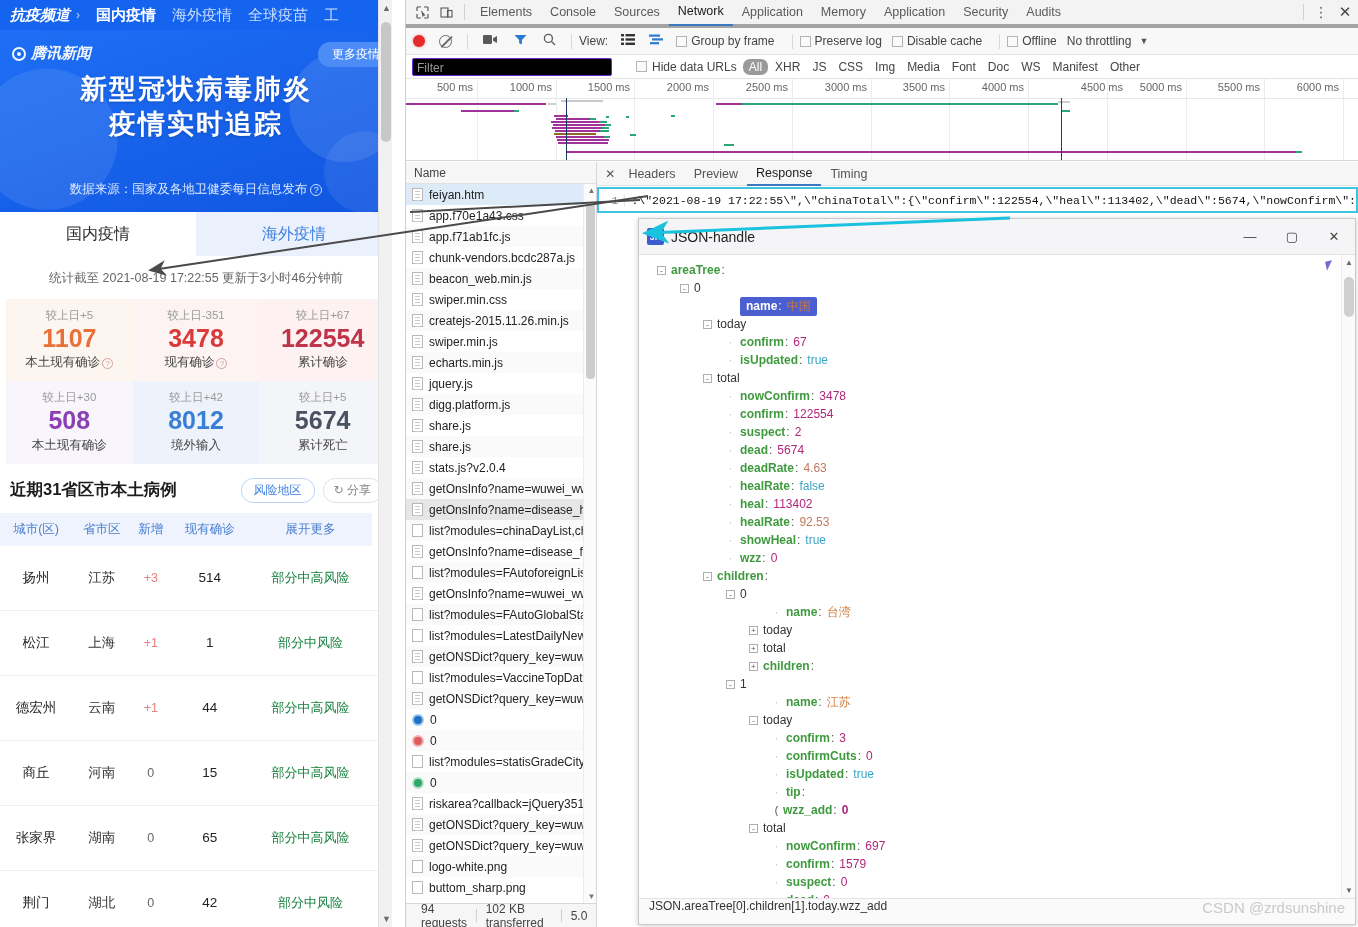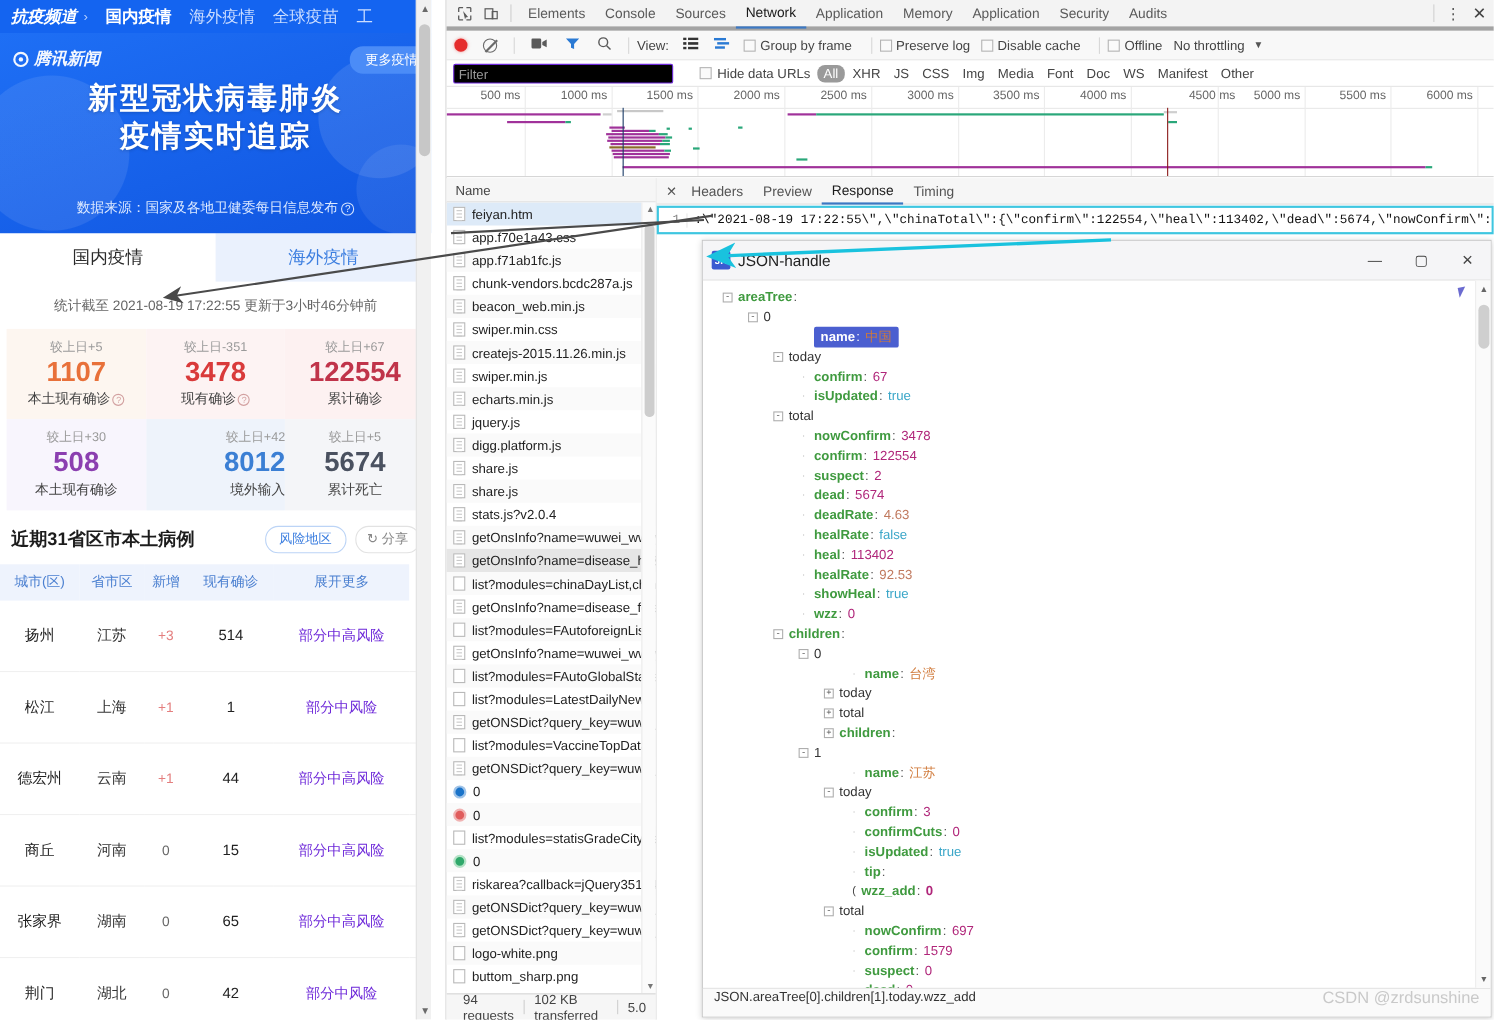--- a/index.html
+++ b/index.html
@@ -111,21 +111,21 @@
     padding: 8px 0; text-align: center;
   }
   table.cases td {
     padding: 23px 0; text-align: center; font-size: 13.5px; color: #222;
     border-bottom: 1px solid #f0f0f0;
   }
   table.cases td.city { color:#222; }
   table.cases td.prov { color:#333; }
   table.cases td.add { color:#e47f7f; font-size: 12.5px; }
   table.cases td.add.zero { color:#666; }
-  table.cases td.risk { color:#6d28d9; font-size: 13px; }
+  table.cases td.risk { color:#15803d; font-size: 13px; }
   table.cases td.arrow { color:#9cb8e8; width: 20px; font-size: 13px; }
 
   .expand { text-align:center; font-size: 13px; color:#555; padding: 12px 0 14px 0; }
   .vaccine {
     margin: 4px 10px 0 10px; border:1px solid #ececec; border-radius: 4px;
     padding: 14px 12px; display:flex; align-items:center;
   }
   .vaccine .t { flex:1; font-size: 15px; color:#1c1c1c; }
   .vaccine .d { font-size: 12.5px; color:#999; }
   .vaccine .d .ar {
@@ -408,21 +408,21 @@
       <div class="stat c3" style="background: rgb(253, 241, 241);">
         <div class="delta">较上日+67</div>
         <div class="num" style="color: rgb(192, 52, 74);">122554</div>
         <div class="lbl"><span class="ltxt">累计确诊</span></div>
       </div>
       <div class="stat c4" style="background: rgb(248, 245, 253);">
         <div class="delta">较上日+30</div>
         <div class="num" style="color: rgb(139, 63, 176);">508</div>
         <div class="lbl"><span class="ltxt">本土现有确诊</span></div>
       </div>
-      <div class="stat c5" style="background: rgb(238, 243, 251); text-align: right;">
+      <div class="stat c5" style="background: rgb(238, 243, 251);">
         <div class="delta">较上日+42</div>
         <div class="num" style="color: rgb(59, 127, 212);">8012</div>
         <div class="lbl"><span class="ltxt">境外输入</span></div>
       </div>
       <div class="stat c6" style="background: rgb(244, 245, 248);">
         <div class="delta">较上日+5</div>
         <div class="num" style="color: rgb(74, 81, 96);">5674</div>
         <div class="lbl"><span class="ltxt">累计死亡</span></div>
       </div>
     </div>

